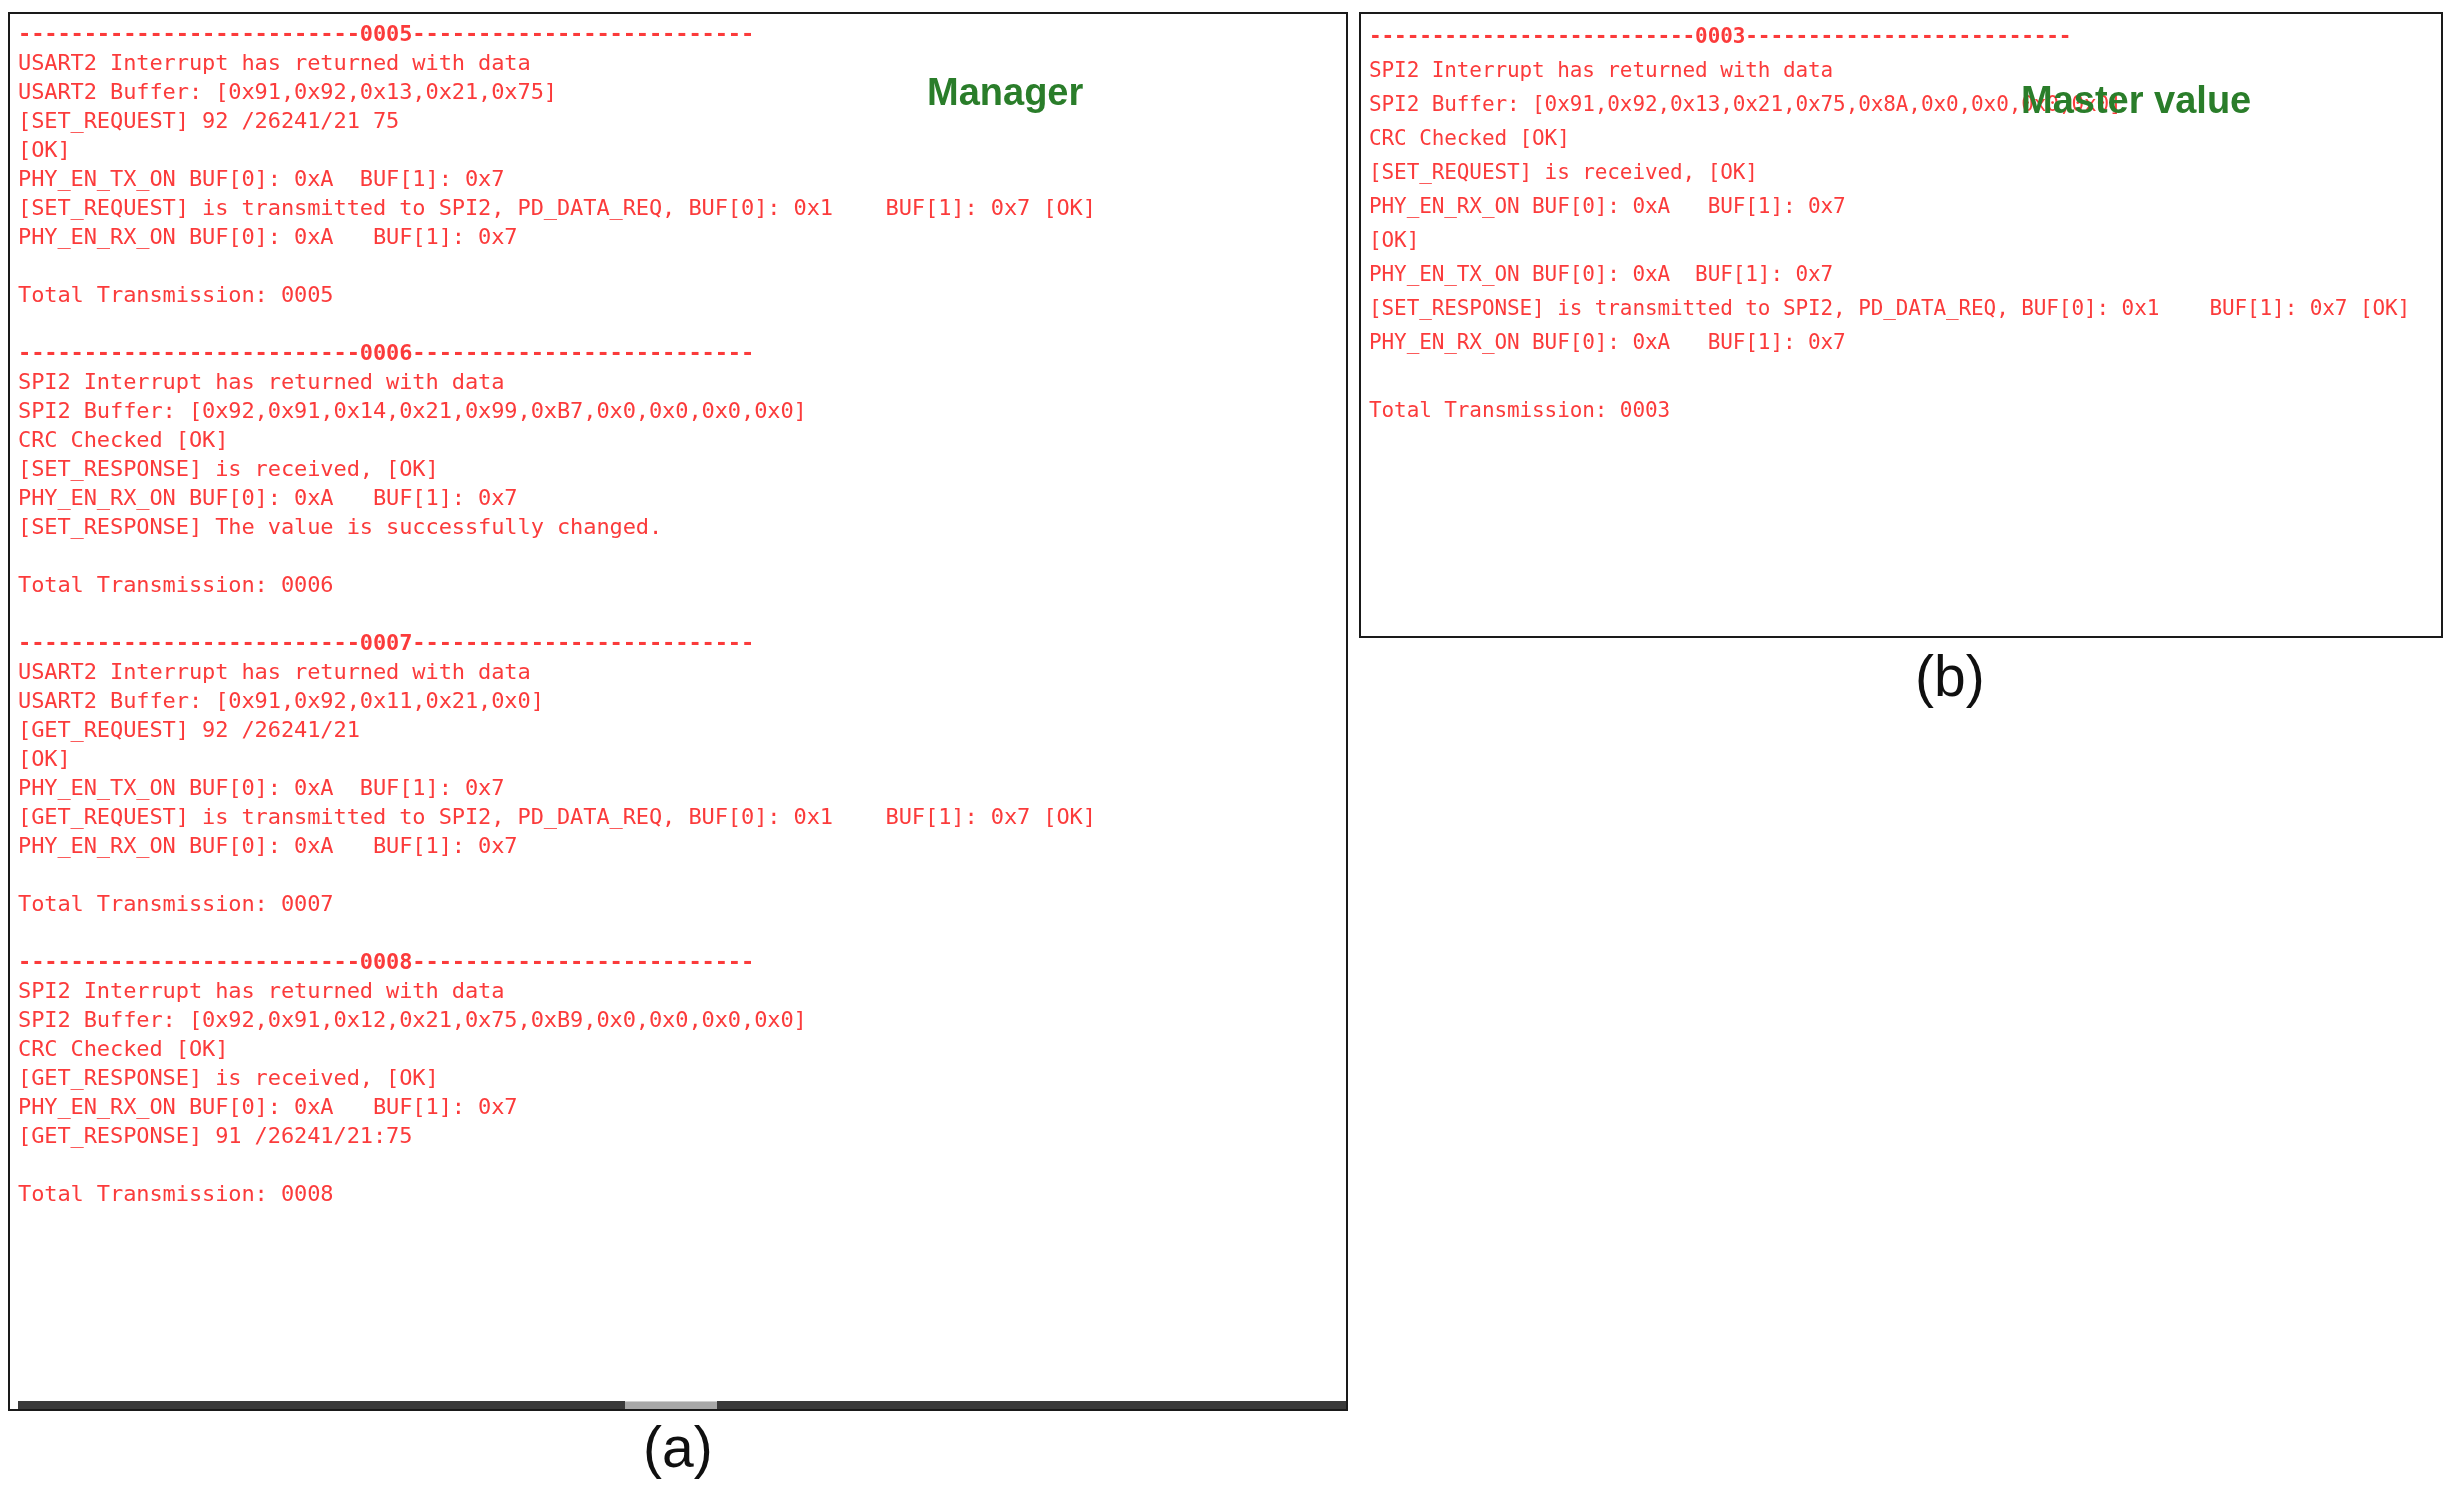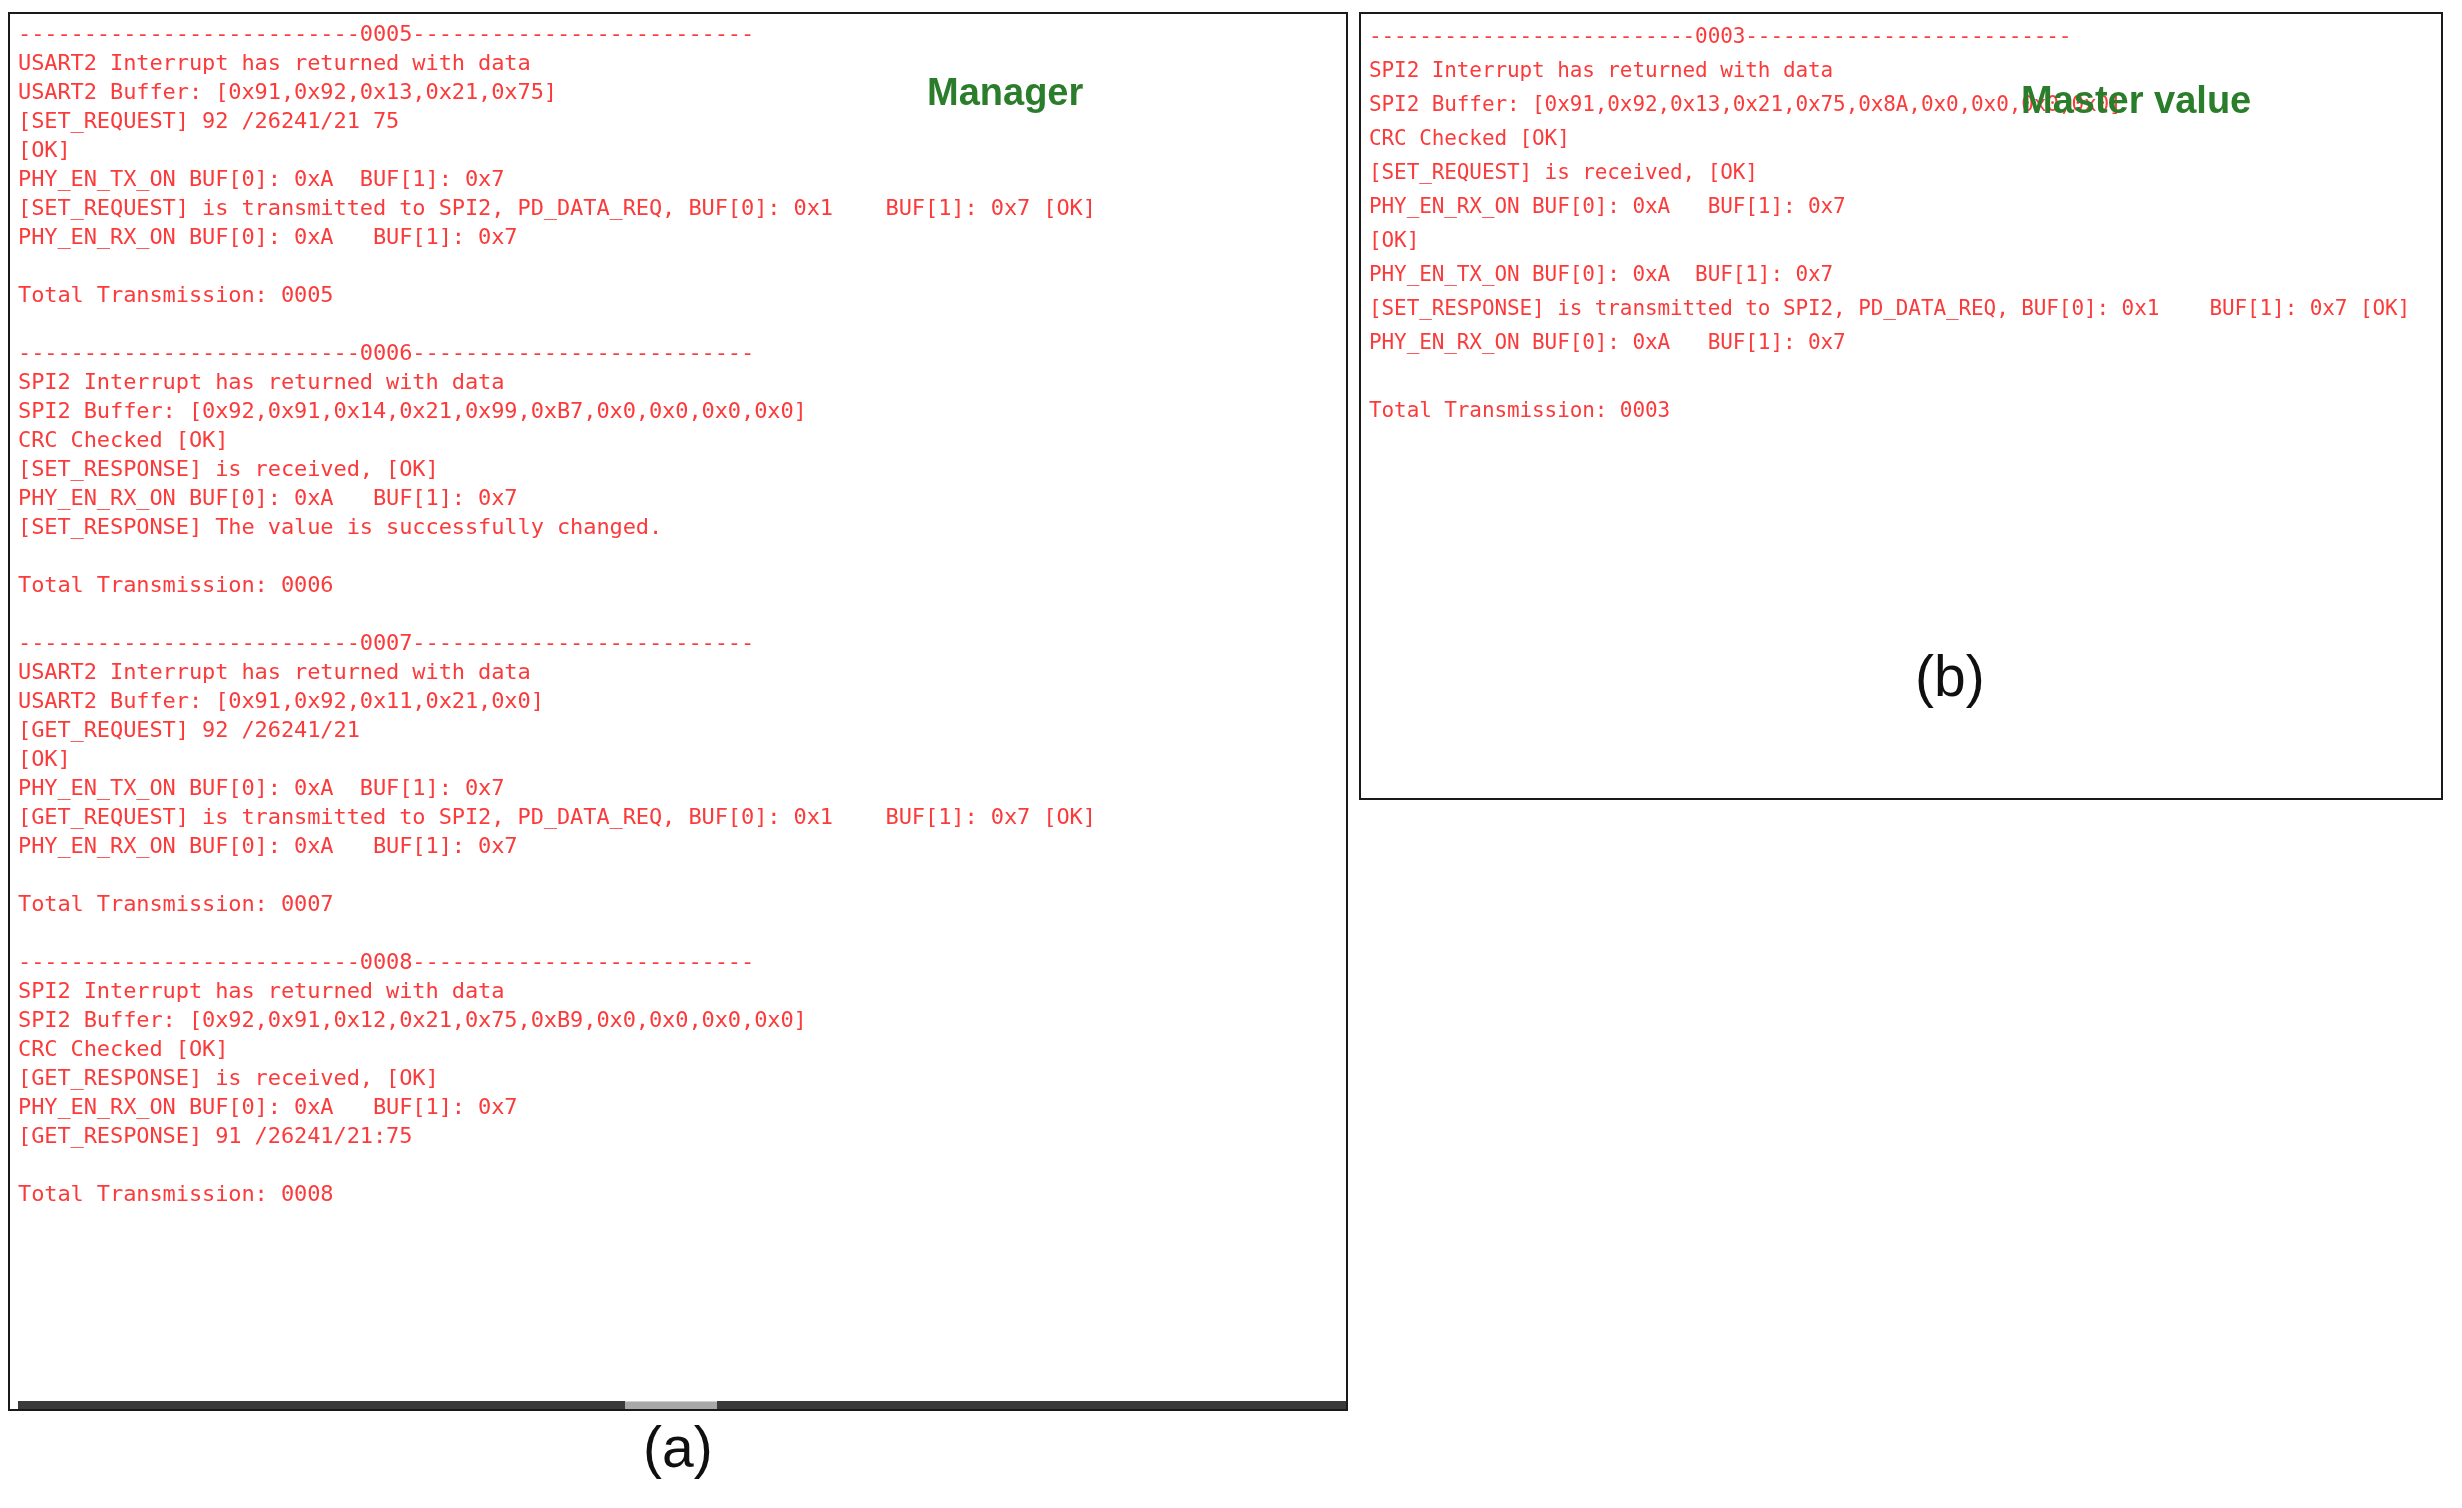--- a/index.html
+++ b/index.html
@@ -26,21 +26,21 @@
   #panel-a {
     left: 8px;
     top: 12px;
     width: 1340px;
     height: 1399px;
   }
   #panel-b {
     left: 1359px;
     top: 12px;
     width: 1084px;
-    height: 788px;
+    height: 626px;
   }
 
   .console {
     position: absolute;
     left: 8px;
     top: 5.3px;
     right: 0;
     bottom: 0;
     color: #fb3b3b;
     white-space: pre;
@@ -51,21 +51,21 @@
     line-height: 29px;
     letter-spacing: -0.1px;
   }
   #panel-b .console {
     font-size: 21px;
     line-height: 34px;
     letter-spacing: -0.1px;
   }
   .blk { display: block; }
   .line { display: block; min-height: 1em; }
-  .sep { display: block; }
+  .sep { display: block; font-weight: bold; }
   .blank { display: block; }
 
   
   .role-label {
     position: absolute;
     color: #2a7d2a;
     font-family: "Liberation Sans", sans-serif;
     font-weight: bold;
     white-space: nowrap;
   }

